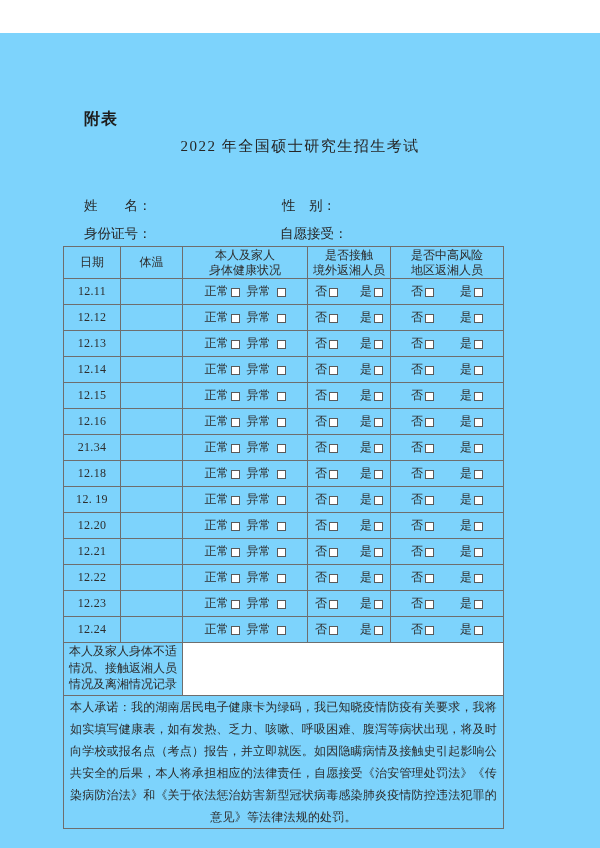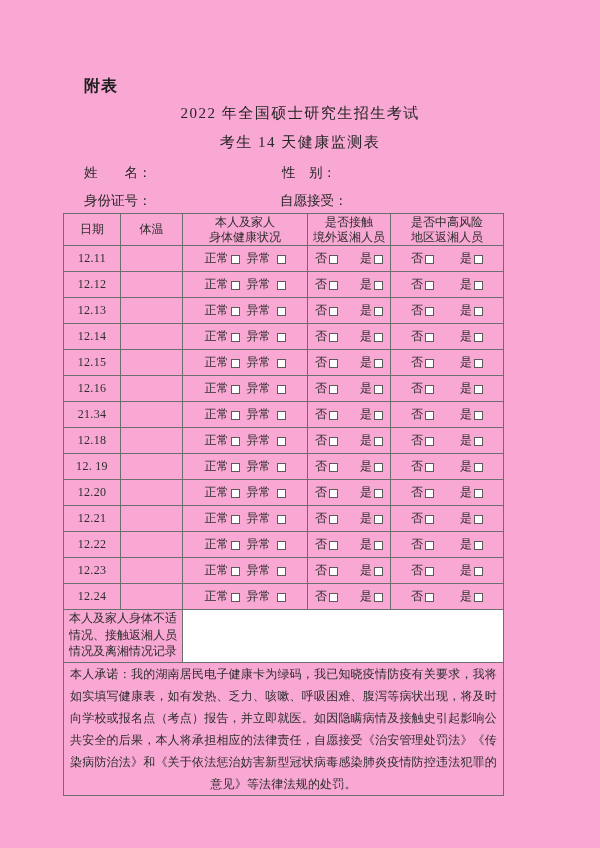--- a/index.html
+++ b/index.html
@@ -10,21 +10,22 @@
   body {
     width: 600px;
     height: 848px;
     position: relative;
     font-family: "Liberation Serif", serif;
     color: #2d2d2d;
   }
   .page {
     position: absolute;
     inset: 0;
-    background: #f9a8d4;
+    background: #7dd3fc;
+    margin-top: 33px;
   }
   .doc-tag {
     position: absolute;
     left: 84px;
     top: 76px;
     font-size: 16px;
     font-weight: bold;
     color: #1e1e1e;
     letter-spacing: 1px;
   }
@@ -134,21 +135,20 @@
     letter-spacing: 0.2px;
   }
 </style>
 </head>
 <body>
 
 <div class="page">
 
   <div class="doc-tag">附表</div>
   <div class="doc-title">2022 年全国硕士研究生招生考试</div>
-  <div class="doc-subtitle">考生 14 天健康监测表</div>
 
   <div class="field-label f-name">姓　　名：</div>
   <div class="field-label f-gender">性　别：</div>
   <div class="field-label f-id">身份证号：</div>
   <div class="field-label f-candidate">自愿接受：</div>
 
   <table class="health-table">
     <colgroup>
       <col style="width:57px">
       <col style="width:62px">

